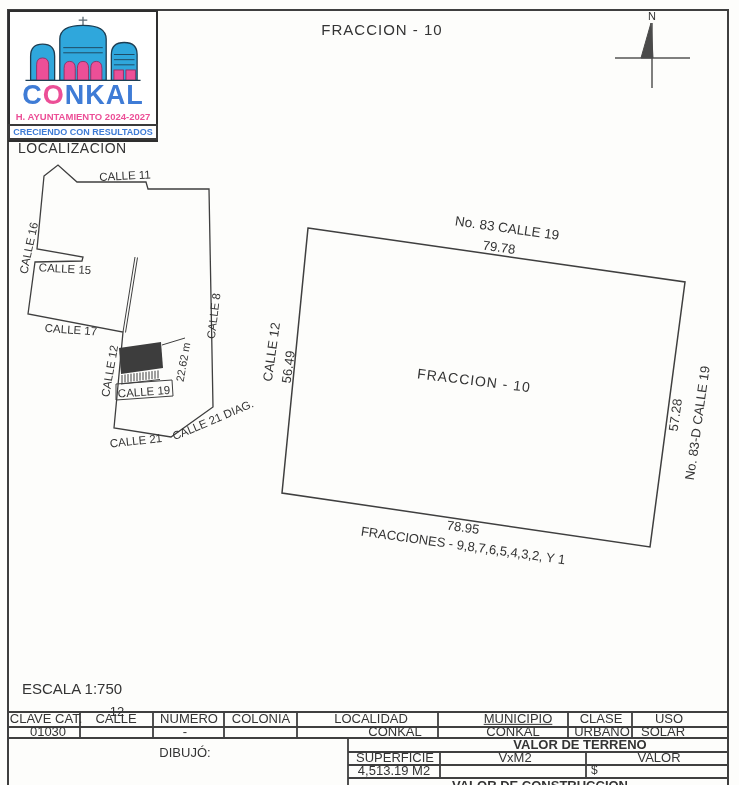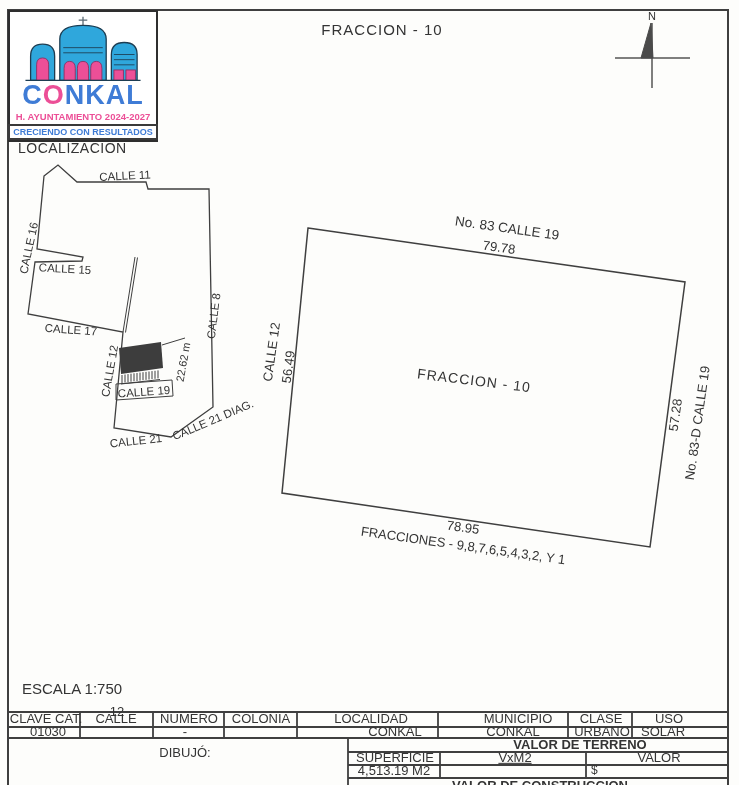--- a/index.html
+++ b/index.html
@@ -118,35 +118,35 @@
   <div class="lbl" style="left:676px;top:415px;font-size:13px;transform:translate(-50%,-50%) rotate(-82deg);">57.28</div>
   <div class="lbl" style="left:698px;top:423px;font-size:13px;transform:translate(-50%,-50%) rotate(-82deg);">No. 83-D CALLE 19</div>
   <div class="lbl" style="left:463px;top:528px;font-size:13px;transform:translate(-50%,-50%) rotate(8deg);">78.95</div>
   <div class="lbl" style="left:463px;top:546px;font-size:13px;transform:translate(-50%,-50%) rotate(8deg);">FRACCIONES - 9,8,7,6,5,4,3,2, Y 1</div>
 
   <div class="lbl" style="left:46px;top:719px;">CLAVE CAT.</div>
   <div class="lbl" style="left:116px;top:719px;">CALLE</div>
   <div class="lbl" style="left:189px;top:719px;">NUMERO</div>
   <div class="lbl" style="left:261px;top:719px;">COLONIA</div>
   <div class="lbl" style="left:371px;top:719px;">LOCALIDAD</div>
-  <div class="lbl" style="left:518px;top:719px;">MUNICIPIO</div>
+  <div class="lbl" style="left:518px;top:719px;text-decoration:underline;">MUNICIPIO</div>
   <div class="lbl" style="left:601px;top:719px;">CLASE</div>
   <div class="lbl" style="left:669px;top:719px;">USO</div>
 
   <div class="lbl" style="left:48px;top:732px;">01030</div>
   <div class="lbl" style="left:117px;top:712px;">12</div>
   <div class="lbl" style="left:185px;top:732px;">-</div>
   <div class="lbl" style="left:261px;top:732px;"></div>
   <div class="lbl" style="left:395px;top:732px;">CONKAL</div>
   <div class="lbl" style="left:513px;top:732px;">CONKAL</div>
   <div class="lbl" style="left:602px;top:732px;">URBANO</div>
   <div class="lbl" style="left:663px;top:732px;">SOLAR</div>
 
   <div class="lbl" style="left:185px;top:753px;">DIBUJÓ:</div>
   <div class="lbl bold" style="left:540px;top:745px;margin-left:40px;">VALOR DE TERRENO</div>
   <div class="lbl" style="left:395px;top:758px;">SUPERFICIE</div>
-  <div class="lbl" style="left:515px;top:758px;text-decoration:underline;">VxM2</div>
+  <div class="lbl" style="left:515px;top:758px;">VxM2</div>
   <div class="lbl" style="left:659px;top:758px;">VALOR</div>
   <div class="lbl" style="left:394px;top:771px;">4,513.19 M2</div>
   <div class="lla" style="left:591px;top:771px;">$</div>
   <div class="lbl bold" style="left:540px;top:786px;">VALOR DE  CONSTRUCCION</div>
 
 </div>
 
 </body></html>

